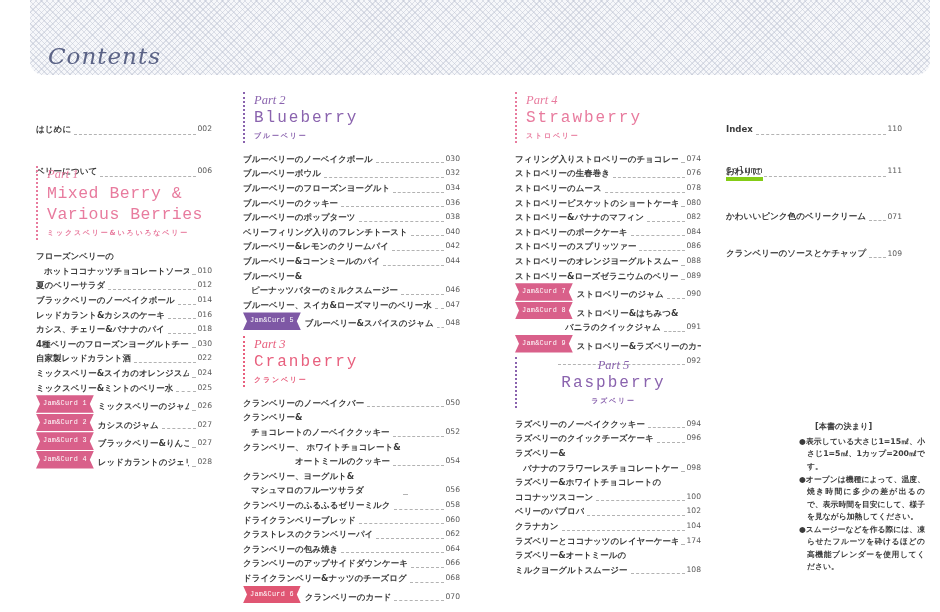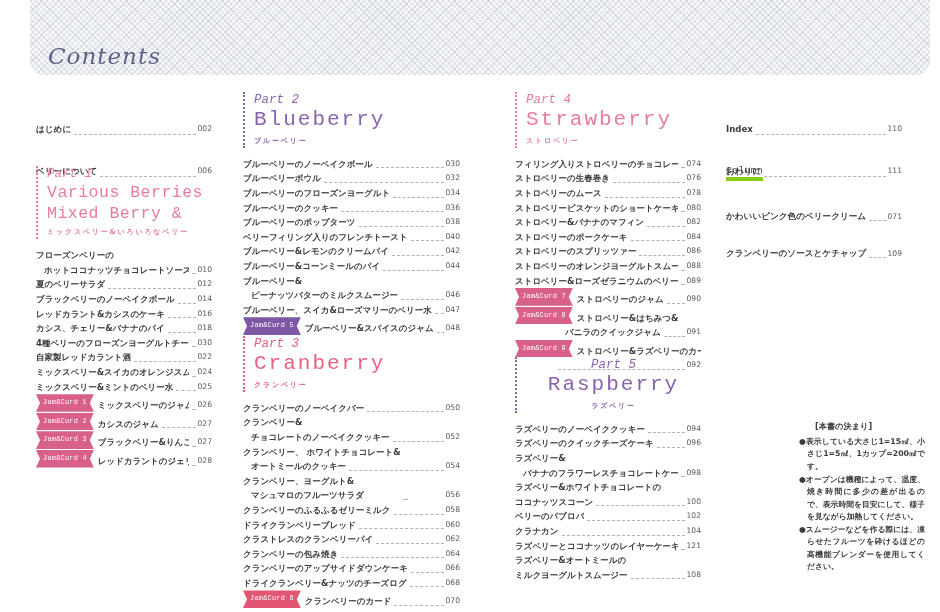--- a/index.html
+++ b/index.html
@@ -24,23 +24,23 @@
   .abs { position:absolute; }
 
   
   .linkrow { display:flex; align-items:flex-end; font-size:8.6px; font-weight:bold; line-height:22px; }
   .linkrow .txt { white-space:nowrap;margin-top:20px; }
   .dots { flex:1 1 4px; min-width:4px; border-bottom:1px dashed #b3b3b3; margin:0 2px 5px 3px; }
   .pg { font-size:7.6px; font-weight:normal; color:#585858; flex:none; line-height:inherit; }
 
   
   .phead { border-left:2px dotted var(--ac); padding:1px 0 2px 9px; margin-bottom:9px; color:var(--ac); }
-  .plabel { font-family:Liberation Mono, monospace; font-style:italic; font-size:12.5px; margin-bottom:1px; }
+  .plabel { font-family:Liberation Serif, serif; font-style:italic; font-size:12.5px; margin-bottom:1px; }
   .ptitle { font-family:"Liberation Mono",monospace; font-weight:normal; }
-  .ptitle.one { font-size:21px; line-height:1.18; letter-spacing:2px; }
+  .ptitle.one { font-size:16px; line-height:1.18; letter-spacing:2px; }
   .ptitle.two { font-size:16.5px; line-height:1.28; letter-spacing:.5px; }
   .psub { font-size:7px; font-weight:bold; letter-spacing:1.8px; margin-top:3px; }
 
   
   .items { }
   .item { }
   .row { display:flex; align-items:flex-end; font-size:8.5px; font-weight:bold; line-height:14.6px; }
   .row .txt { white-space:nowrap; overflow:hidden; }
   .row .dots { margin-bottom:3px; }
   .badge {
@@ -81,22 +81,22 @@
       <span class="txt">ベリーについて</span>
       <span class="dots"></span>
       <span class="pg">006</span>
     </div>
   </div>
 
 <div class="abs" style="left: 36px; top: 166px; width: 176px; --ac: #e87b9e;">
     <div class="phead">
       <div class="plabel">Part 1</div>
       <div class="ptitle two">
+        <div>Mixed Berry &amp;</div>
         <div>Various Berries</div>
-        <div>Mixed Berry &amp;</div>
       </div>
       <div class="psub">ミックスベリー&amp;いろいろなベリー</div>
     </div>
     <div class="items">
       <div class="item">
         <div class="row">
           <span class="txt">フローズンベリーの</span>
         </div>
         <div class="row" style="padding-left: 8px;">
           <span class="txt">ホットココナッツチョコレートソースがけ</span>
@@ -309,21 +309,21 @@
         <div class="row" style="padding-left: 8px;">
           <span class="txt">チョコレートのノーベイククッキー</span>
           <span class="dots"></span>
           <span class="pg">052</span>
         </div>
       </div>
       <div class="item">
         <div class="row">
           <span class="txt">クランベリー、 ホワイトチョコレート&amp;</span>
         </div>
-        <div class="row" style="padding-left: 8px;">
+        <div class="row" style="padding-left: 8px; margin-left: 44px;">
           <span class="txt">オートミールのクッキー</span>
           <span class="dots"></span>
           <span class="pg">054</span>
         </div>
       </div>
       <div class="item">
         <div class="row">
           <span class="txt">クランベリー、ヨーグルト&amp;</span>
         </div>
         <div class="row" style="padding-left: 8px; gap: 36px;">
@@ -542,21 +542,21 @@
         <div class="row">
           <span class="txt">クラナカン</span>
           <span class="dots"></span>
           <span class="pg">104</span>
         </div>
       </div>
       <div class="item">
         <div class="row">
           <span class="txt">ラズベリーとココナッツのレイヤーケーキ</span>
           <span class="dots"></span>
-          <span class="pg">121</span>
+          <span class="pg">174</span>
         </div>
       </div>
       <div class="item">
         <div class="row">
           <span class="txt">ラズベリー&amp;オートミールの</span>
         </div>
         <div class="row" style="padding-left: 0px;">
           <span class="txt">ミルクヨーグルトスムージー</span>
           <span class="dots"></span>
           <span class="pg">108</span>

